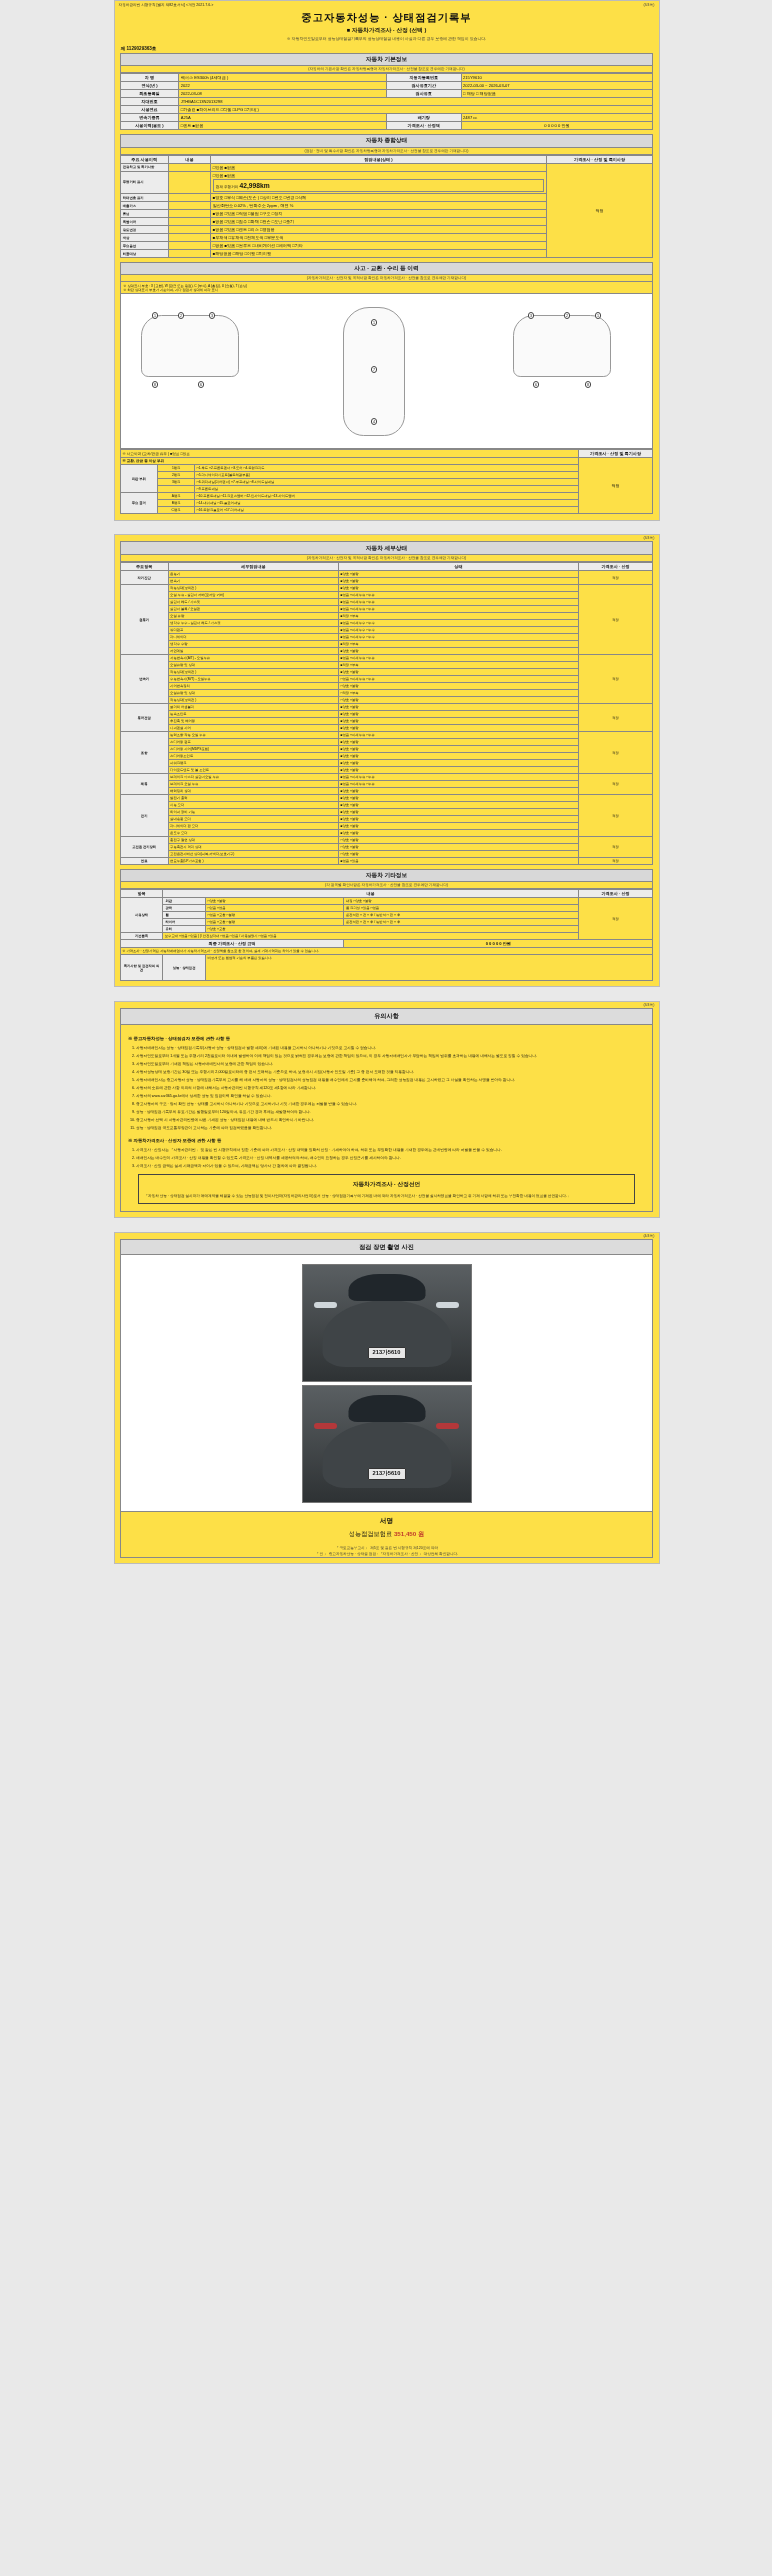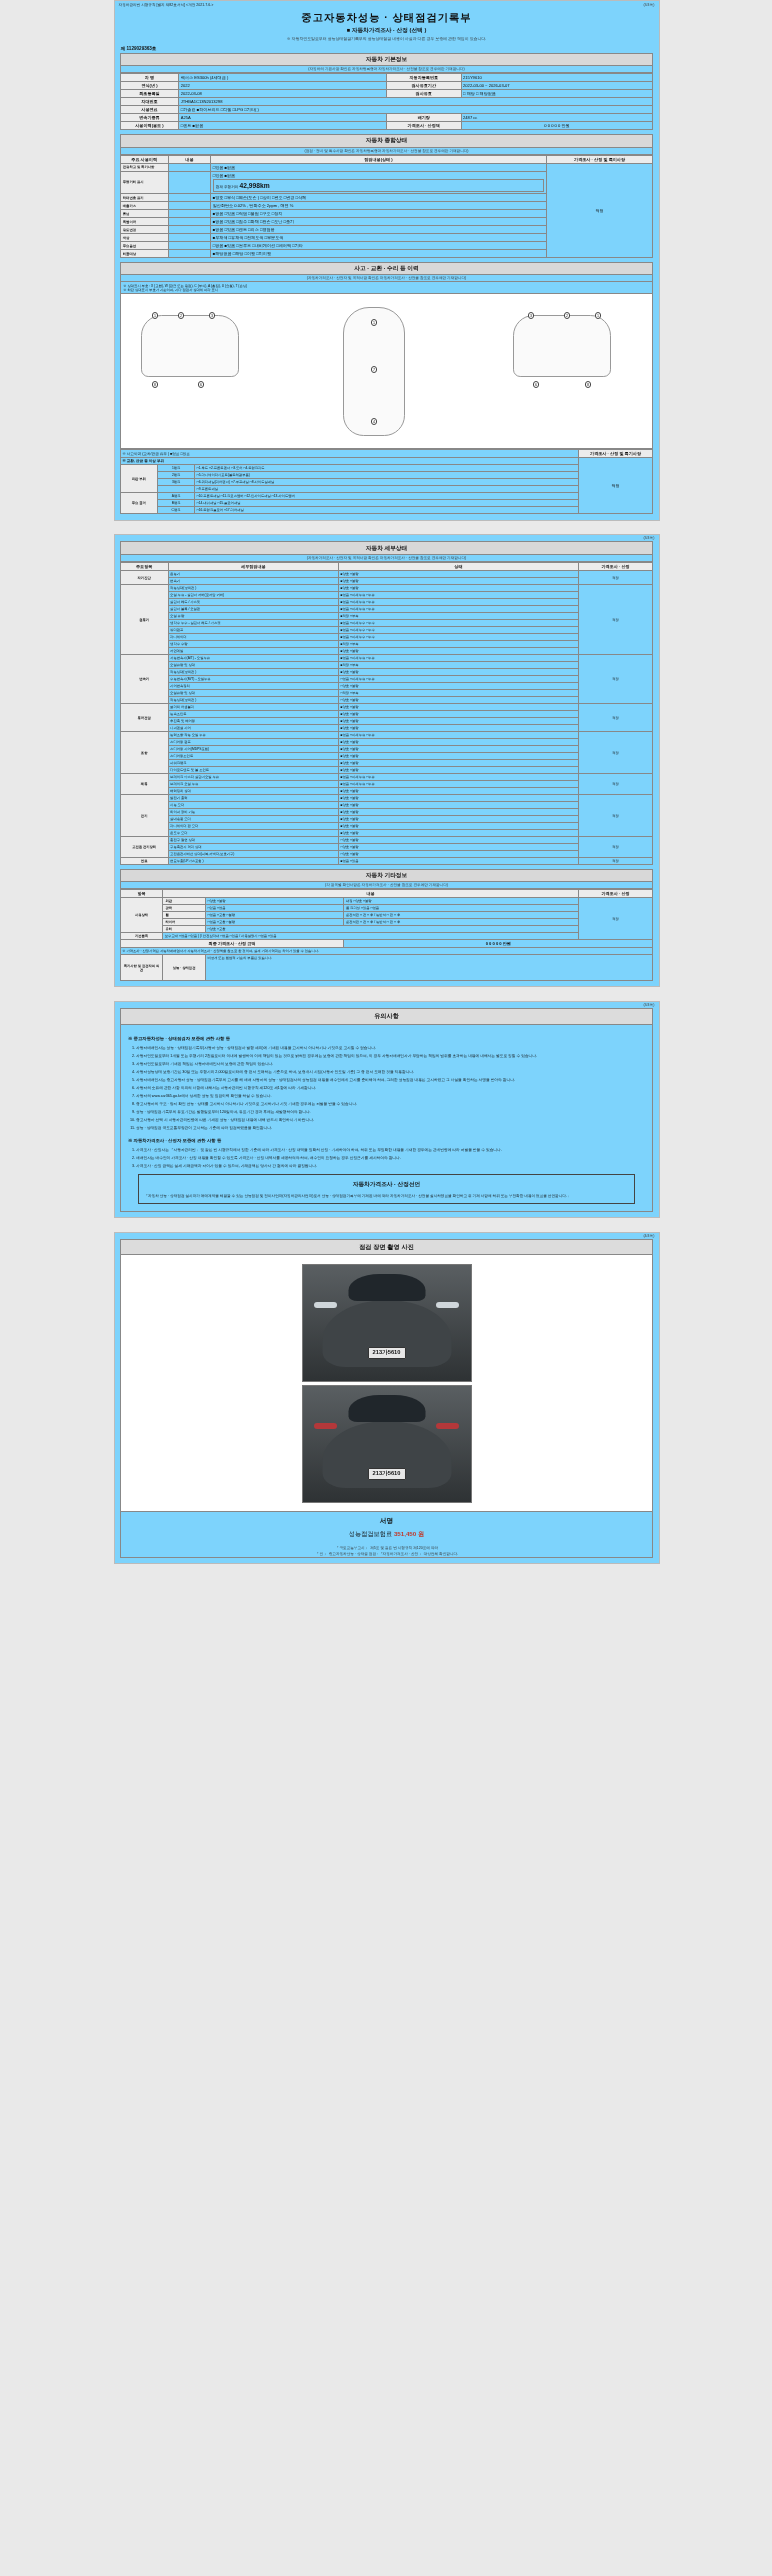--- a/index.html
+++ b/index.html
@@ -4,21 +4,21 @@
 <style>
   * { box-sizing: border-box; }
   html, body { margin:0; padding:0; background:#ffffff; }
   body {
     width:773px; height:2576px;
     font-family:"Liberation Sans", sans-serif;
     font-size:4.6px; color:#111;
     background:#e9e9e9;
   }
   .page {
-    width:546px; margin:0 auto; background:#7dd3fc;
+    width:546px; margin:0 auto; background:#fde047;
     border:0.5px solid #bbb; padding:0;
   }
   .sheet { padding:0 0 5.2px 0; }
   .gap { height:13.4px; background:#e9e9e9; }
 
   
   .topline { font-size:3.6px; color:#333; padding:1.5px 4.1px 1px 4.1px; display:flex; justify-content:space-between; }
   .topline .note { color:#222; }
   .topline .code { color:#444; }
   .titlewrap { text-align:center; padding:3.1px 0 1px 0; }

